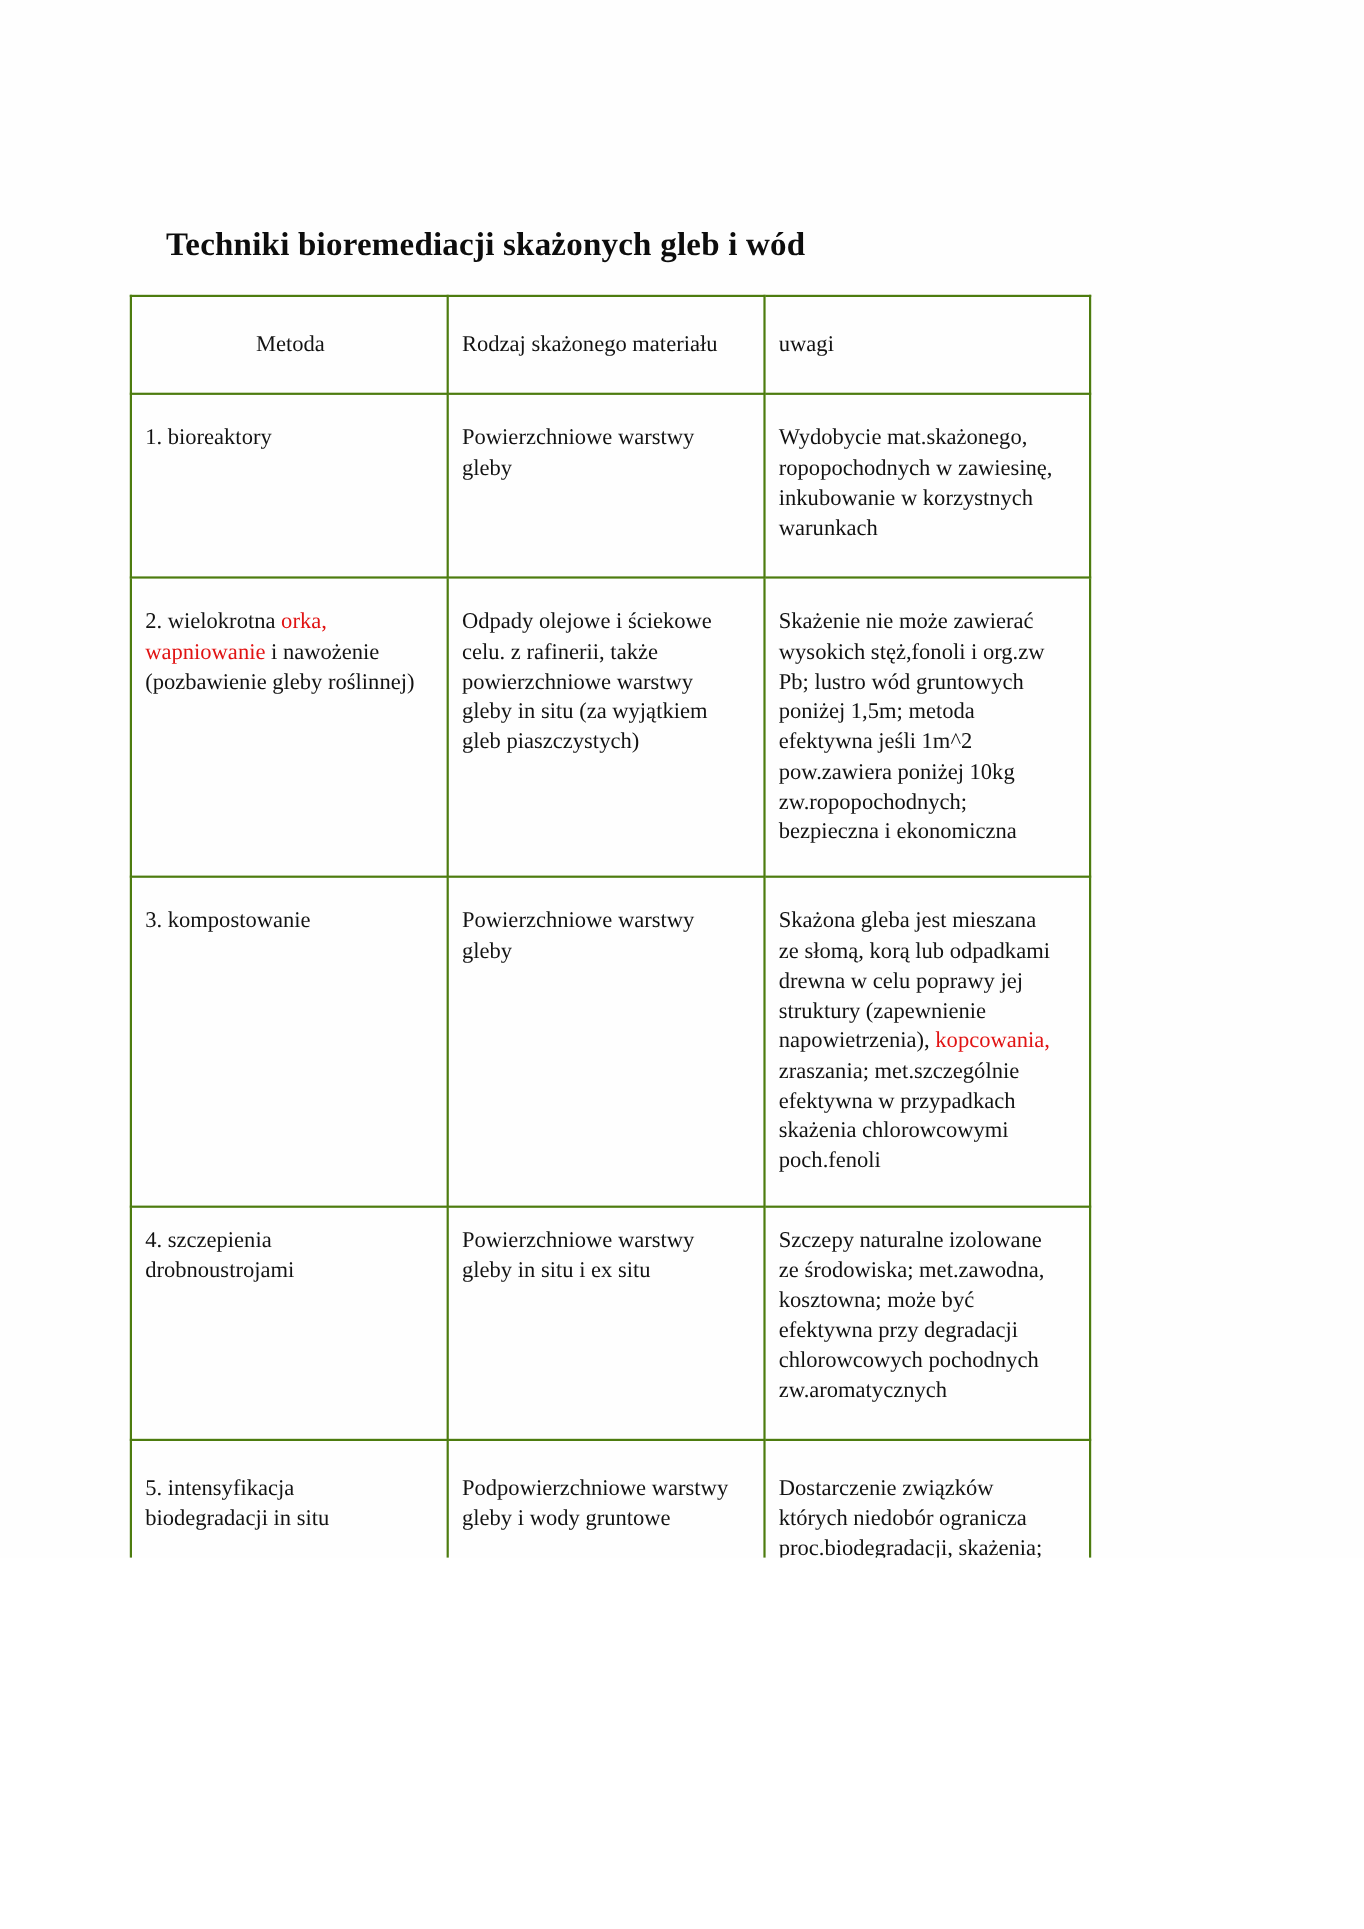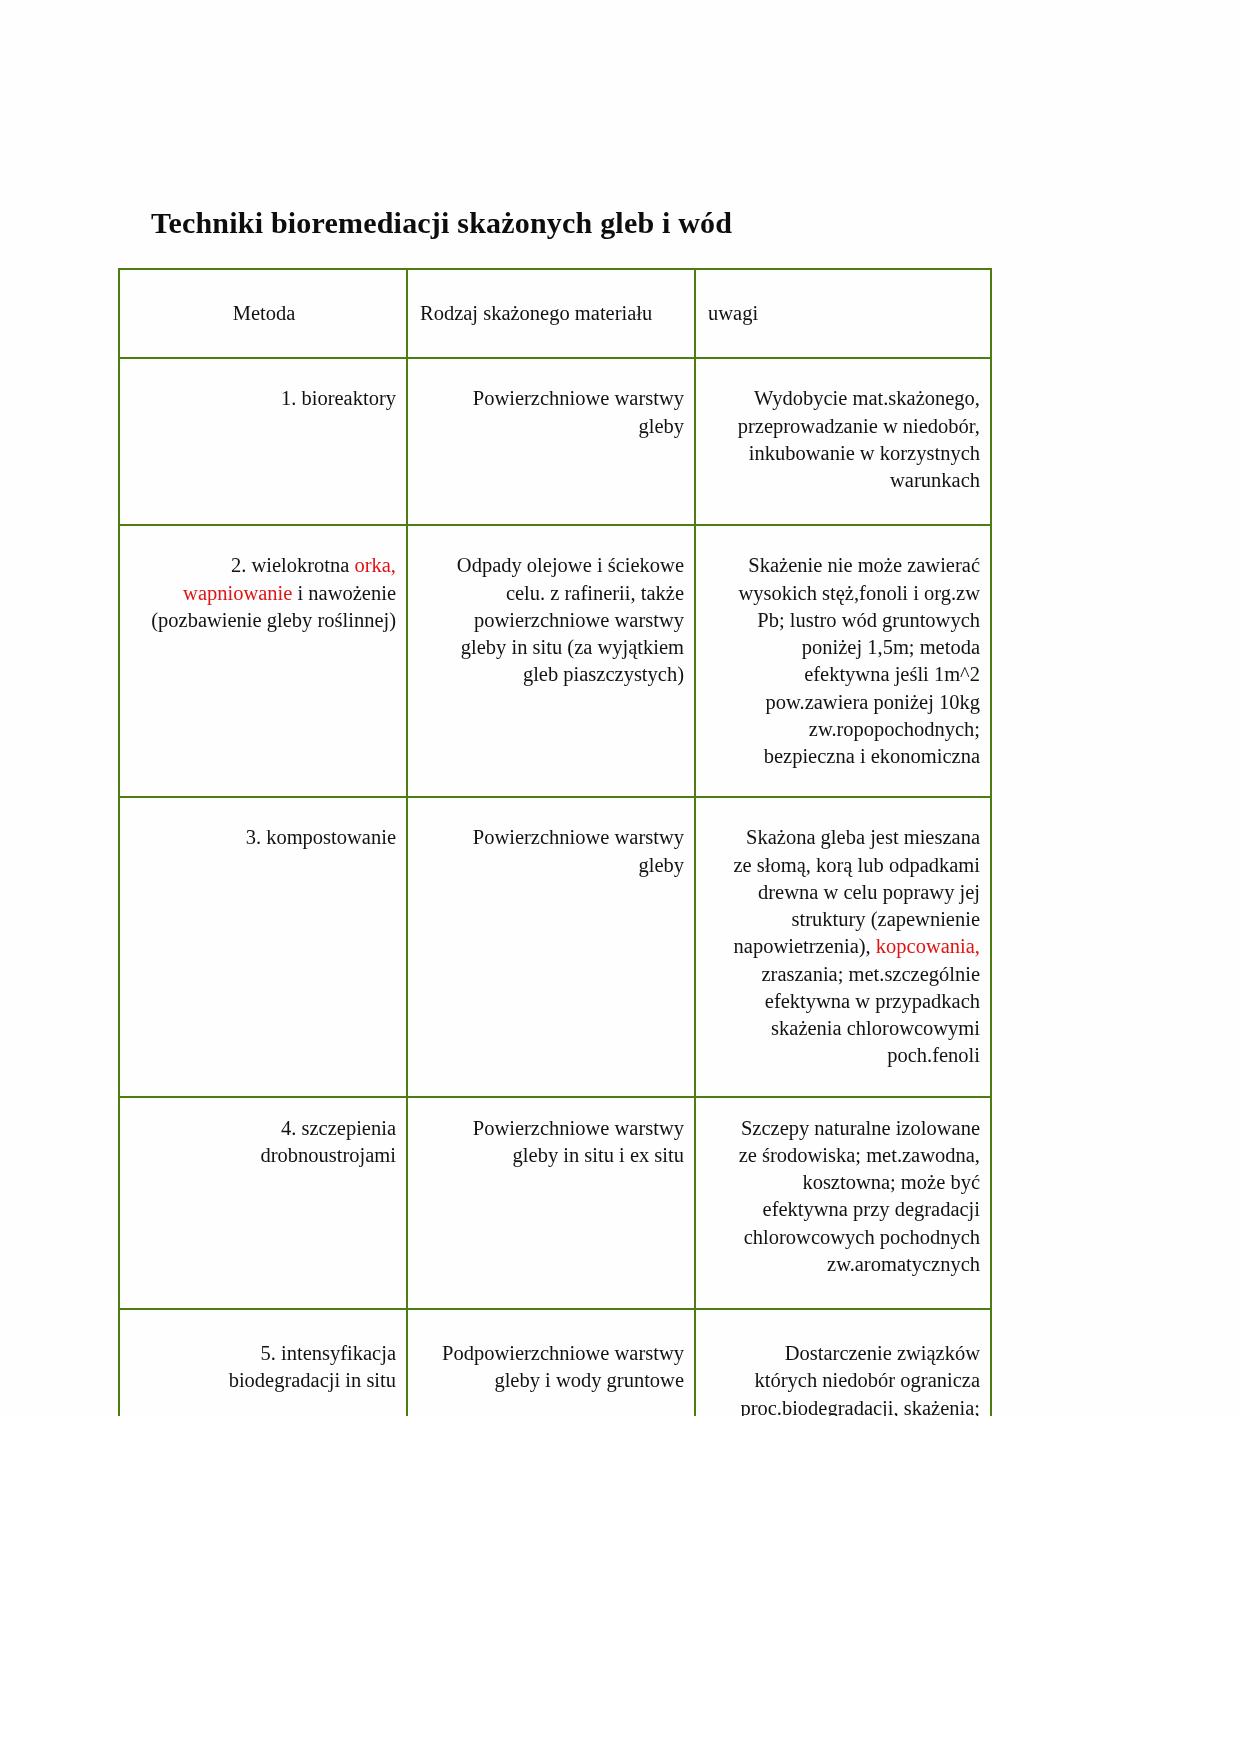--- a/index.html
+++ b/index.html
@@ -61,21 +61,20 @@
   td.header-method {
     text-align: center;
   }
   td.header-material, td.header-notes {
     text-align: left;
     border-radius: 20px;
   }
   .cell-line {
     display: block;
     white-space: pre-wrap;
-    text-align: right;
   }
   .red {
     color: #e11313;
   }
   .spacer-line {
     display: block;
     height: 27px;
   }
   tr.row-1 td { padding-top: 26px; padding-bottom: 30px; }
   tr.row-2 td { padding-top: 26px; padding-bottom: 26px; border-radius: 16px; }
@@ -115,21 +114,21 @@
       <tr class="row-1">
         <td>
             <span class="cell-line"><span>1. bioreaktory</span></span>
           </td>
         <td>
             <span class="cell-line"><span>Powierzchniowe warstwy</span></span>
             <span class="cell-line"><span>gleby</span></span>
           </td>
         <td>
             <span class="cell-line"><span>Wydobycie mat.skażonego,</span></span>
-            <span class="cell-line"><span>przeprowadzanie w niedobór,</span></span>
+            <span class="cell-line"><span>ropopochodnych w zawiesinę,</span></span>
             <span class="cell-line"><span>inkubowanie w korzystnych</span></span>
             <span class="cell-line"><span>warunkach</span></span>
           </td>
       </tr>
 
       <tr class="row-2">
         <td>
             <span class="cell-line"><span>2. wielokrotna </span><span class="red">orka,</span></span>
             <span class="cell-line"><span class="red">wapniowanie</span><span> i nawożenie</span></span>
             <span class="cell-line"><span>(pozbawienie gleby roślinnej)</span></span>

